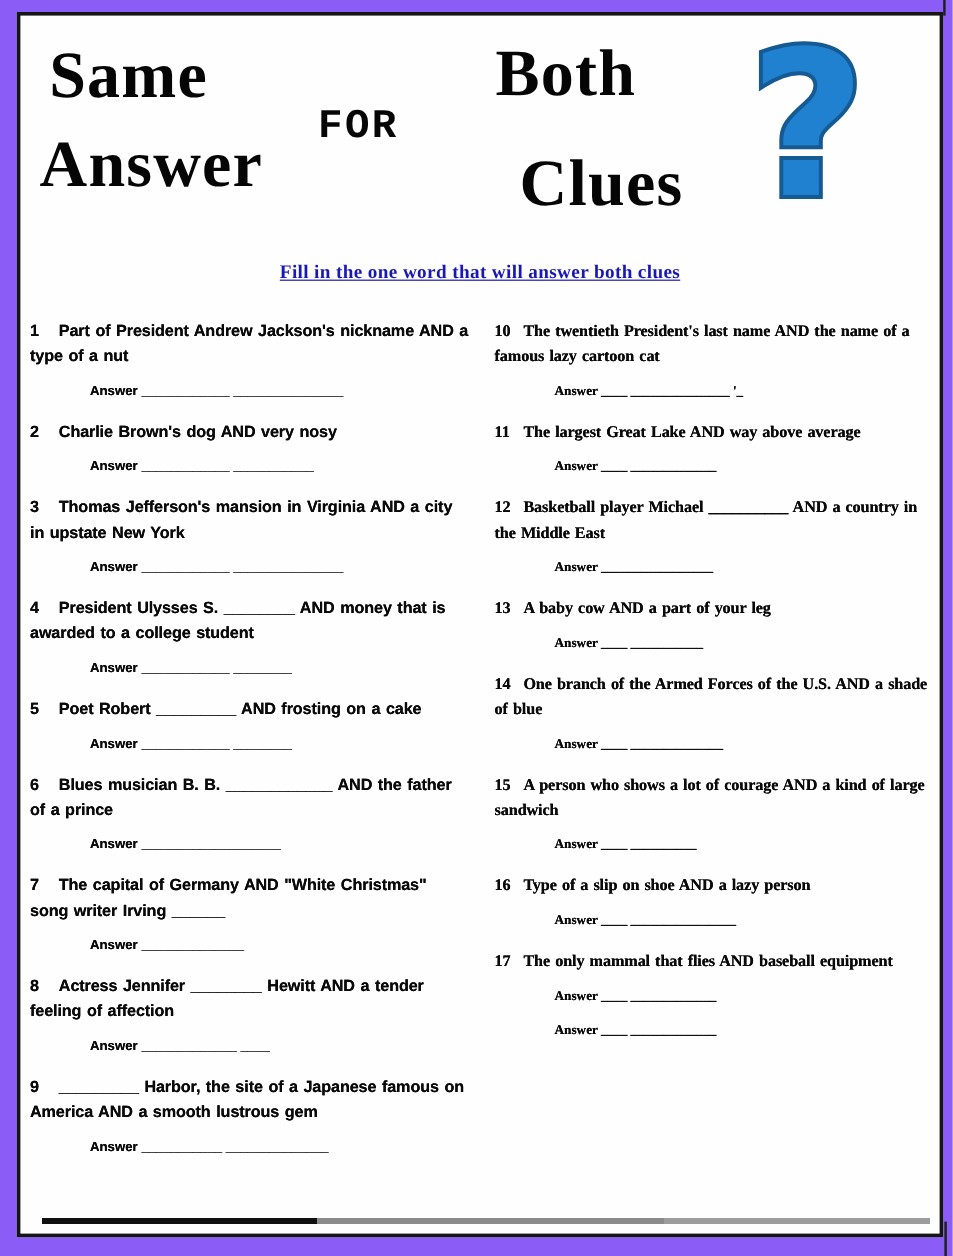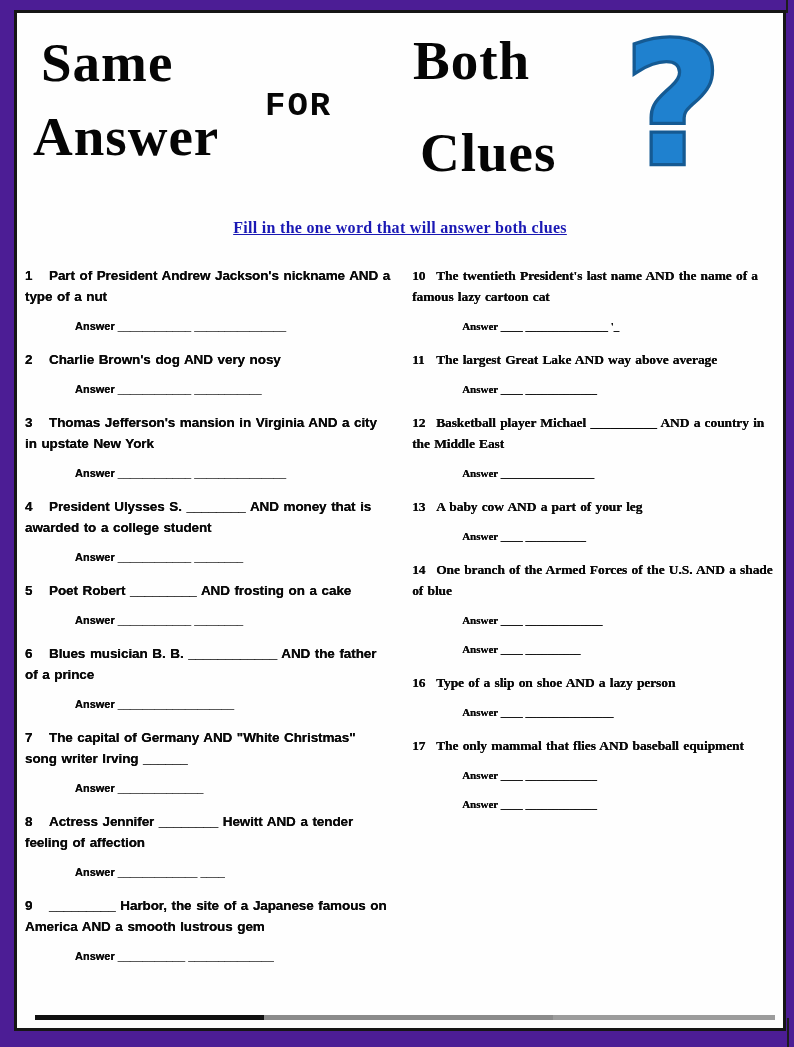--- a/index.html
+++ b/index.html
@@ -1,34 +1,34 @@
 <!DOCTYPE html>
 <html><head>
 <meta charset="utf-8">
 <style>
   html,body { margin:0; padding:0; background:#ffffff; }
   .page {
     position:relative; width:794px; height:1047px;
-    background:#4c1d95; overflow:hidden;
+    background:#8b5cf6; overflow:hidden;
     font-family:"Liberation Sans", sans-serif; color:#0a0a0a;
   }
   .frame {
     position:absolute; left:14px; top:10px; width:772px; height:1021px;
     border:3px solid #161616; box-sizing:border-box; background:#fefefe;
   }
   
   .header { position:relative; height:198px; }
   .big-word {
     position:absolute; font-family:"Liberation Serif", serif;
     font-size:55px; font-weight:600; letter-spacing:1px; color:#050505;
   }
   .t-same   { left:24px;  top:18px; }
   .t-answer { left:16px;  top:92px; }
   .t-both   { left:396px; top:16px; }
-  .t-clues  { left:403px; top:108px; }
+  .t-clues  { left:416px; top:108px; }
   .t-for {
     position:absolute; left:248px; top:74px;
     font-family:"Liberation Mono", monospace;
     font-size:34px; font-weight:700; letter-spacing:2px; color:#060606;
   }
   .qmark { position:absolute; left:608px; top:12px; width:96px; height:170px; }
   
   .subtitle {
     position:absolute; left:0; right:0; top:206px; text-align:center;
     font-family:"Liberation Serif", serif; font-size:16px; font-weight:700;
@@ -151,20 +151,21 @@
           <div class="q-text"><span class="q-num">13</span><span>A baby cow AND a part of your leg</span></div>
           <div class="ans"><span>Answer</span> <span class="blank">____ ___________</span></div>
         </div>
 
         <div class="q">
           <div class="q-text"><span class="q-num">14</span><span>One branch of the  Armed Forces of the U.S. AND a shade of blue</span></div>
           <div class="ans"><span>Answer</span> <span class="blank">____ ______________</span></div>
         </div>
 
         <div class="q">
+          <div class="q-text"><span class="q-num">15</span><span>A person who shows a lot of courage  AND  a kind of large sandwich</span></div>
           <div class="ans"><span>Answer</span> <span class="blank">____ __________</span></div>
         </div>
 
         <div class="q">
           <div class="q-text"><span class="q-num">16</span><span>Type of a slip on shoe  AND a lazy person</span></div>
           <div class="ans"><span>Answer</span> <span class="blank">____ ________________</span></div>
         </div>
 
         <div class="q">
           <div class="q-text"><span class="q-num">17</span><span>The only mammal that flies AND baseball equipment</span></div>

